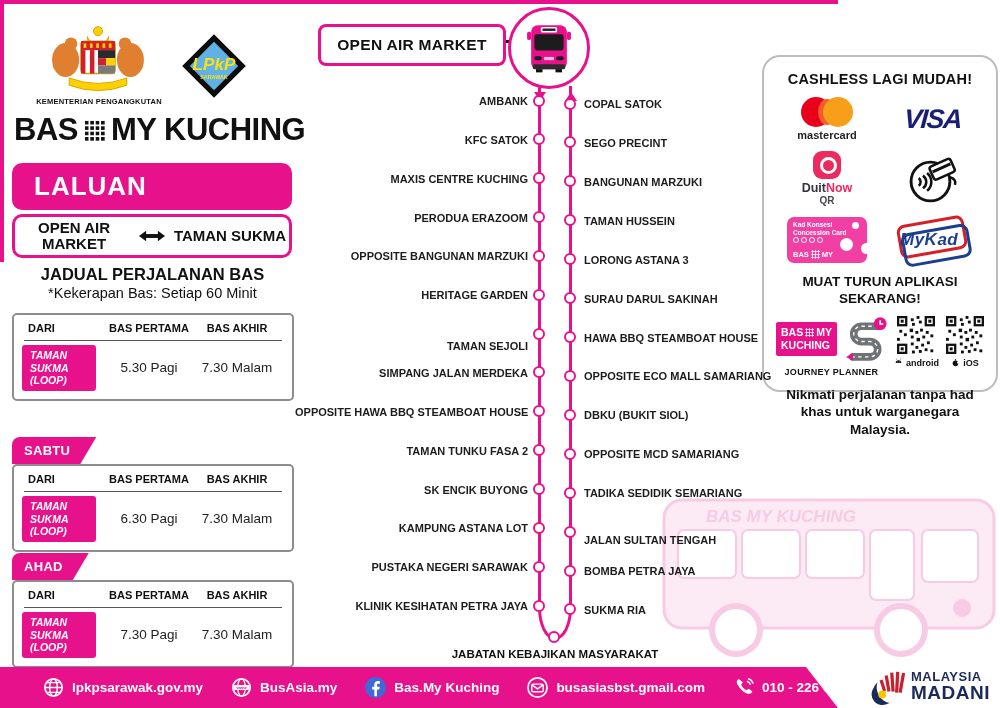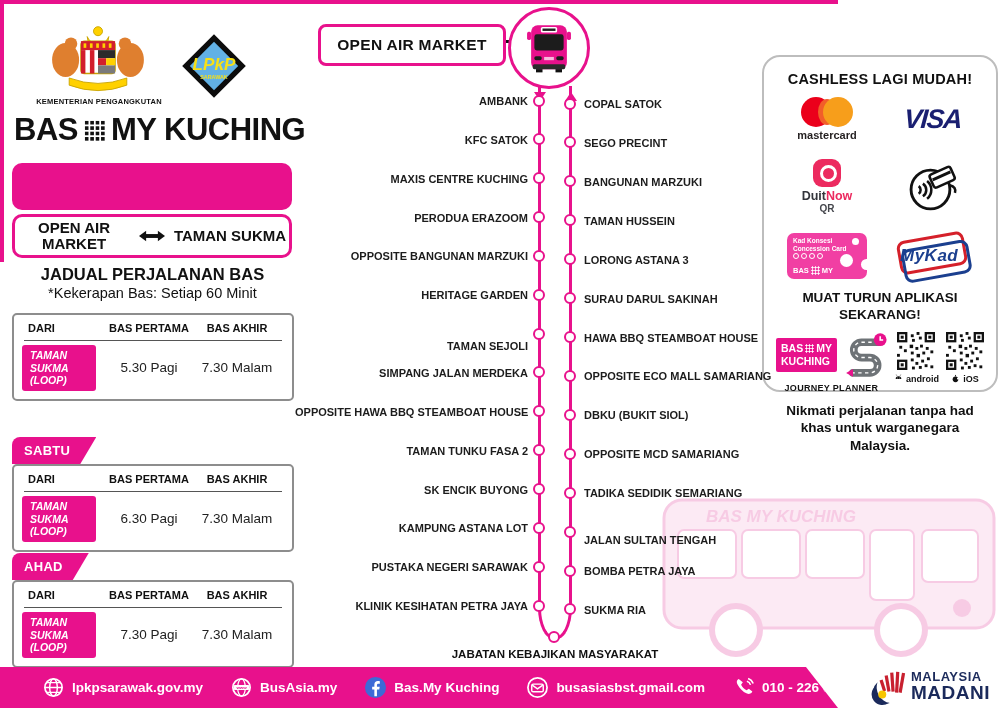--- a/index.html
+++ b/index.html
@@ -48,21 +48,21 @@
   .arrow-down{position:absolute;left:533.5px;top:92px;width:0;height:0;border-left:6px solid transparent;border-right:6px solid transparent;border-top:9px solid var(--pink);z-index:2;}
   .arrow-up{position:absolute;left:564.5px;top:92px;width:0;height:0;border-left:6px solid transparent;border-right:6px solid transparent;border-bottom:9px solid var(--pink);z-index:2;}
   .stop-node{position:absolute;width:8px;height:8px;background:#fff;border:2.5px solid var(--pink);border-radius:50%;z-index:3;}
   .stop-label{position:absolute;font-size:11px;font-weight:800;color:#1c1c1c;line-height:14px;height:14px;white-space:nowrap;z-index:3;}
   .stop-label.left{left:295px;width:233px;text-align:right;}
   .stop-label.right{left:584px;width:240px;text-align:left;}
   .bottom-terminus{position:absolute;left:390px;top:648px;width:330px;text-align:center;font-size:11.5px;font-weight:800;z-index:3;}
   
   .cashless-card{position:absolute;left:762px;top:55px;width:236px;height:337px;border:2px solid #bdbdbd;border-radius:18px;background:#fff;box-sizing:border-box;padding:14px 10px 10px 10px;z-index:2;}
   .cashless-title{text-align:center;font-size:14.5px;font-weight:900;letter-spacing:.2px;}
-  .pay-grid{display:grid;grid-template-columns:1fr 1fr;row-gap:18px;margin-top:10px;align-items:center;justify-items:center;}
+  .pay-grid{display:grid;grid-template-columns:1fr 1fr;row-gap:10px;margin-top:10px;align-items:center;justify-items:center;}
   .mc{display:flex;flex-direction:column;align-items:center;}
   .mc-circles{position:relative;width:52px;height:30px;}
   .mc-circles i{position:absolute;top:0;width:30px;height:30px;border-radius:50%;}
   .mc-red{left:0;background:#EB001B;} .mc-or{right:0;background:#F79E1B;} .mc-mid{left:17px;width:18px!important;height:26px!important;top:2px!important;border-radius:50%/50%;background:#F25E29;}
   .mc-text{font-size:11px;color:#231F20;margin-top:2px;font-weight:600;}
   .visa{font-size:27px;font-weight:900;color:var(--navy);font-style:italic;letter-spacing:-1.5px;transform:skewX(-4deg);}
   .duitnow{display:flex;flex-direction:column;align-items:center;}
   .dn-pin{width:28px;height:28px;background:#EC2A5F;border-radius:9px;position:relative;}
   .dn-pin i{position:absolute;left:7px;top:6px;width:11px;height:11px;border:3.5px solid #fff;border-radius:50%;}
   .dn-name{font-size:12.5px;font-weight:900;color:#33353B;margin-top:2px;}
@@ -155,20 +155,21 @@
     <text x="40" y="54" text-anchor="middle" font-size="6" font-weight="bold" fill="#F7E017" font-family="Liberation Sans, sans-serif">SARAWAK</text>
   </svg>
 
   <div class="main-logo">
     <span>BAS</span>
     <span class="dots"></span>
     <span>MY KUCHING</span>
   </div>
 
   <div class="laluan-banner">
+    <span class="laluan-label">LALUAN</span>
   </div>
 
   <div class="endpoints-box">
     <span class="endpoint">OPEN AIR MARKET</span>
     <svg class="two-way" viewBox="0 0 40 20">
       <path d="M9 10 H31" stroke="#111" stroke-width="6"></path>
       <polygon points="0,10 11,2 11,18" fill="#111"></polygon>
       <polygon points="40,10 29,2 29,18" fill="#111"></polygon>
     </svg>
     <span class="endpoint">TAMAN SUKMA</span>

